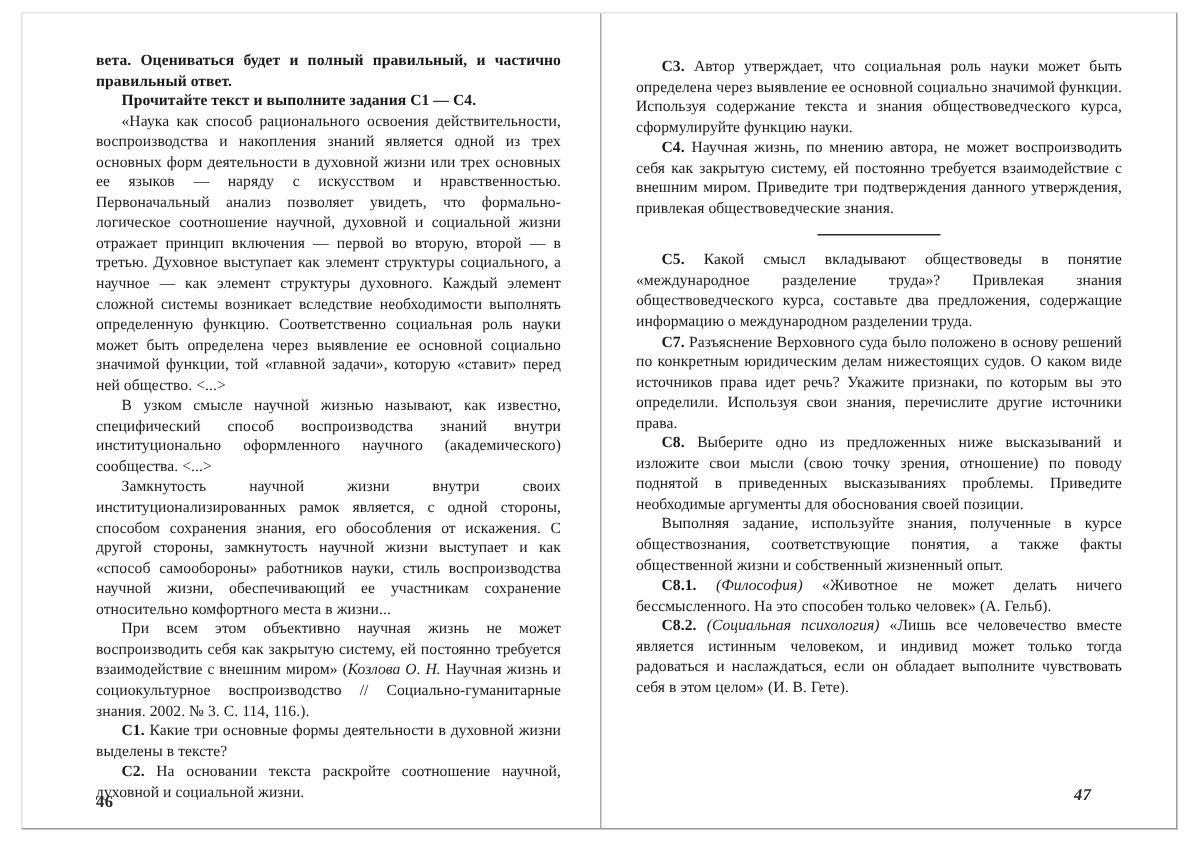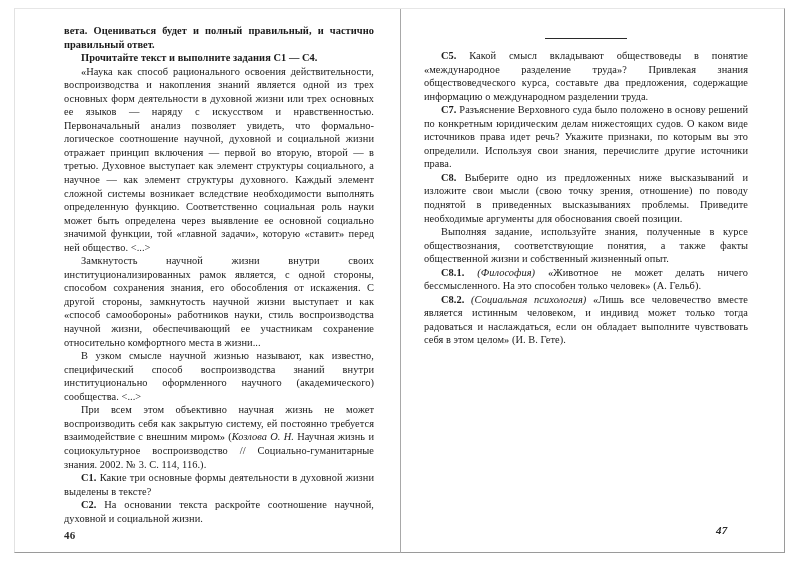--- a/index.html
+++ b/index.html
@@ -35,21 +35,21 @@
     position: absolute;
     left: 400px;
     top: 9px;
     width: 1px;
     height: 544px;
     background: #a8a8a8;
   }
 
   .page-half {
     position: absolute;
-    top: 2px;
+    top: 12px;
     height: 430px;
     box-sizing: border-box;
   }
   #page-left  { left: 0px;   width: 400px; padding: 22px 26px 0 64px; }
   #page-right { left: 400px; width: 400px; padding: 26px 52px 0 24px; }
 
   .col-body {
     font-size: 10.4px;
     line-height: 13.55px;
     text-align: justify;
@@ -111,37 +111,39 @@
 
   <div class="page-half" id="page-left">
     <div class="col-body">
 
       <p class="noind b">вета. Оцениваться будет и полный правильный, и частично правильный ответ.</p>
 
       <p class="heading-bold">Прочитайте текст и выполните задания С1 — С4.</p>
 
       <p class="ind">«Наука как способ рационального освоения действительности, воспроизводства и накопления знаний является одной из трех основных форм деятельности в духовной жизни или трех основных ее языков — наряду с искусством и нравственностью. Первоначальный анализ позволяет увидеть, что формально-логическое соотношение научной, духовной и социальной жизни отражает принцип включения — первой во вторую, второй — в третью. Духовное выступает как элемент структуры социального, а научное — как элемент структуры духовного. Каждый элемент сложной системы возникает вследствие необходимости выполнять определенную функцию. Соответственно социальная роль науки может быть определена через выявление ее основной социально значимой функции, той «главной задачи», которую «ставит» перед ней общество. &lt;...&gt;</p>
 
+      <p class="ind">В узком смысле научной жизнью называют, как известно, специфический способ воспроизводства знаний внутри институционально оформленного научного (академического) сообщества. &lt;...&gt;</p>
+
       <p class="ind">Замкнутость научной жизни внутри своих институционализированных рамок является, с одной стороны, способом сохранения знания, его обособления от искажения. С другой стороны, замкнутость научной жизни выступает и как «способ самообороны» работников науки, стиль воспроизводства научной жизни, обеспечивающий ее участникам сохранение относительно комфортного места в жизни...</p>
-
-      <p class="ind">В узком смысле научной жизнью называют, как известно, специфический способ воспроизводства знаний внутри институционально оформленного научного (академического) сообщества. &lt;...&gt;</p>
 
       <p class="ind"><span>При всем этом объективно научная жизнь не может воспроизводить себя как закрытую систему, ей постоянно требуется взаимодействие с внешним миром» (</span><i>Козлова О. Н.</i><span> Научная жизнь и социокультурное воспроизводство // Социально-гуманитарные знания. 2002. № 3. С. 114, 116.).</span></p>
 
       <p class="ind"><b>С1.</b><span> Какие три основные формы деятельности в духовной жизни выделены в тексте?</span></p>
 
       <p class="ind"><b>С2.</b><span> На основании текста раскройте соотношение научной, духовной и социальной жизни.</span></p>
 
     </div>
   </div>
 
   <div class="page-half" id="page-right">
     <div class="col-body">
 
+      <p class="ind"><b>С3.</b><span> Автор утверждает, что социальная роль науки может быть определена через выявление ее основной социально значимой функции. Используя содержание текста и знания обществоведческого курса, сформулируйте функцию науки.</span></p>
 
+      <p class="ind"><b>С4.</b><span> Научная жизнь, по мнению автора, не может воспроизводить себя как закрытую систему, ей постоянно требуется взаимодействие с внешним миром. Приведите три подтверждения данного утверждения, привлекая обществоведческие знания.</span></p>
 
       <div class="divider-wrap">
         <div class="divider"></div>
       </div>
 
       <p class="ind"><b>С5.</b><span> Какой смысл вкладывают обществоведы в понятие «международное разделение труда»? Привлекая знания обществоведческого курса, составьте два предложения, содержащие информацию о международном разделении труда.</span></p>
 
 
       <p class="ind"><b>С7.</b><span> Разъяснение Верховного суда было положено в основу решений по конкретным юридическим делам нижестоящих судов. О каком виде источников права идет речь? Укажите признаки, по которым вы это определили. Используя свои знания, перечислите другие источники права.</span></p>
 

